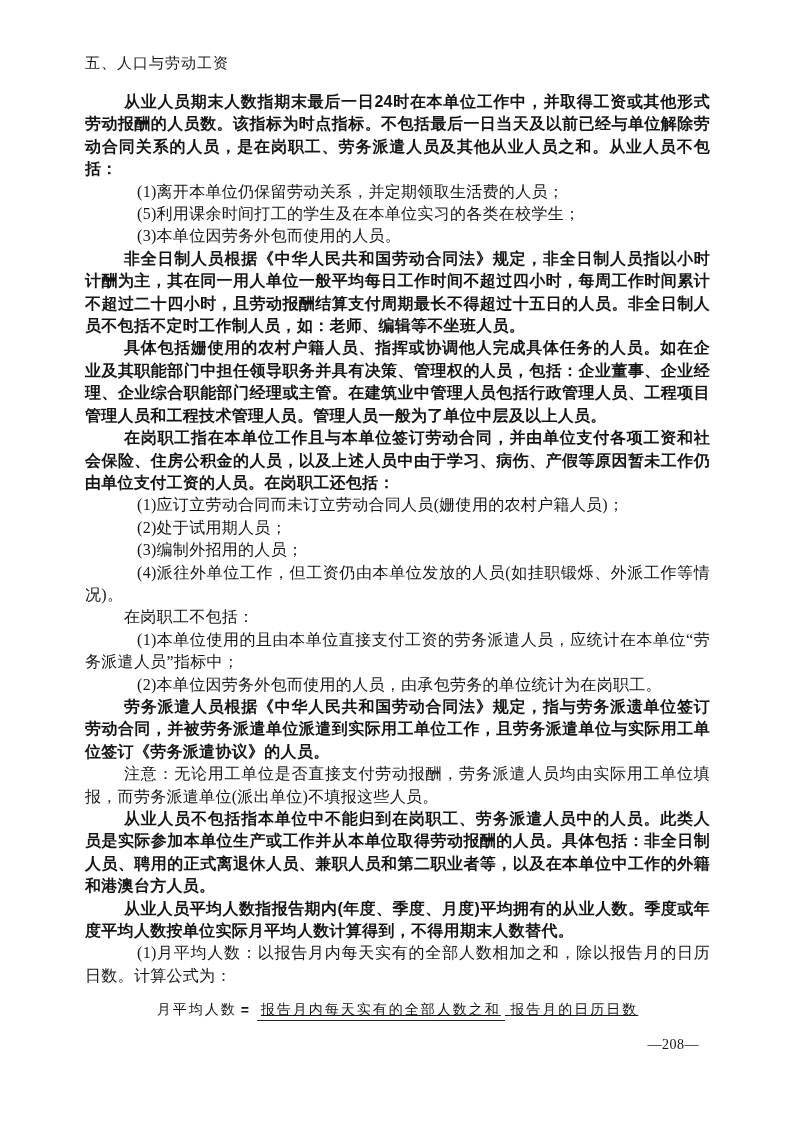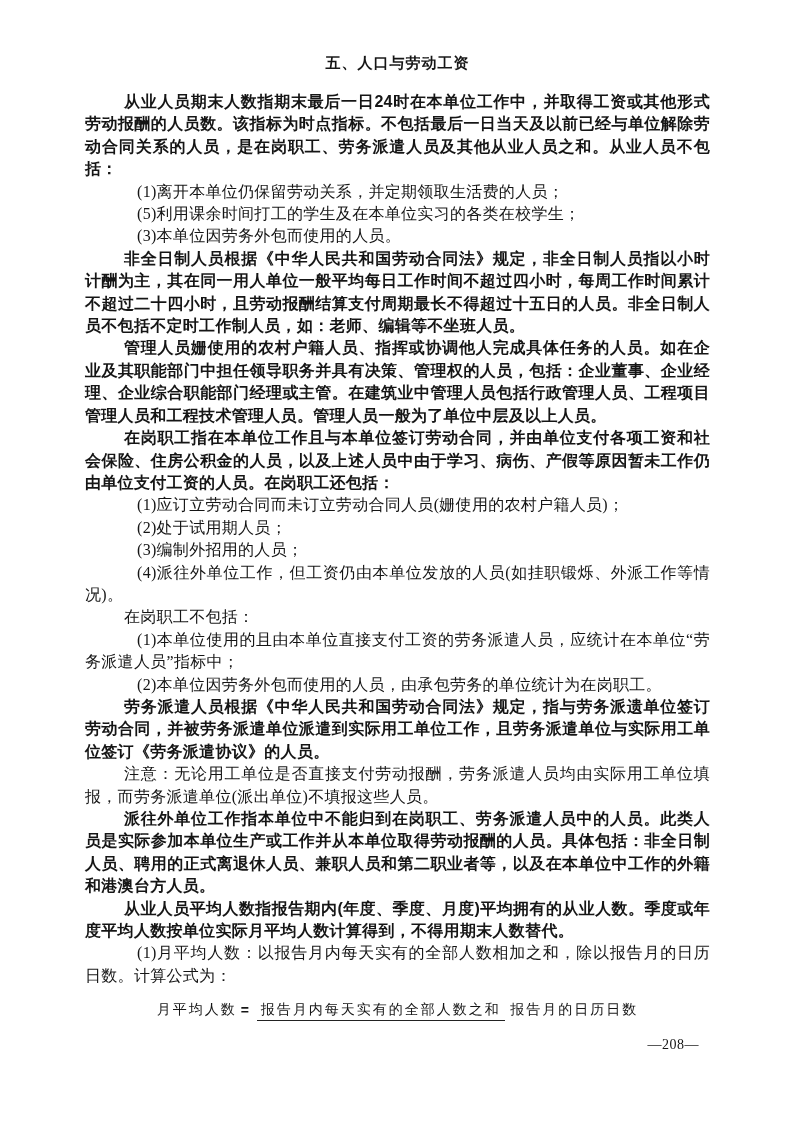--- a/index.html
+++ b/index.html
@@ -7,23 +7,23 @@
     width: 793px; height: 1122px;
     background: #ffffff;
     color: #151515;
     font-family: "Liberation Serif", "DejaVu Serif", serif;
     position: relative;
     overflow: hidden;
   }
   .page-header {
     position: absolute;
     top: 54px; left: 85px; width: 625px;
-    text-align: center;
+    text-align: left;
     font-family: "Liberation Sans", "DejaVu Sans", sans-serif;
-    font-weight: 700;
+    font-weight: 400;
     font-size: 15px;
     letter-spacing: 1px;
   }
   main.doc {
     position: absolute;
     top: 91px; left: 85px; width: 625px;
   }
   .para {
     margin: 0;
     font-size: 16px;
@@ -49,20 +49,21 @@
   .formula-lhs { white-space: nowrap; }
   .formula-eq {
     font-weight: 700;
     margin: 0 6px 0 4px;
     font-family: "Liberation Sans", "DejaVu Sans", sans-serif;
   }
   .fraction {
     display: inline-block;
     text-align: left;
     vertical-align: middle;
+    text-decoration: underline;
   }
   .fraction .num {
     padding: 0 4px 3px 4px;
     border-bottom: 1.5px solid #222;
   }
   .fraction .den { padding-top: 3px; }
   .page-number {
     position: absolute;
     top: 1037px;
     right: 94px;
@@ -75,32 +76,32 @@
 
 <header class="page-header">五、人口与劳动工资</header>
 
 <main class="doc">
   <div id="paragraph-host">
       <p class="para term"><b class="term">从业人员期末人数</b><span>指期末最后一日24时在本单位工作中，并取得工资或其他形式劳动报酬的人员数。该指标为时点指标。不包括最后一日当天及以前已经与单位解除劳动合同关系的人员，是在岗职工、劳务派遣人员及其他从业人员之和。从业人员不包括：</span></p>
       <p class="para list"><span>(1)离开本单位仍保留劳动关系，并定期领取生活费的人员；</span></p>
       <p class="para list"><span>(5)利用课余时间打工的学生及在本单位实习的各类在校学生；</span></p>
       <p class="para list"><span>(3)本单位因劳务外包而使用的人员。</span></p>
       <p class="para term"><b class="term">非全日制人员</b><span>根据《中华人民共和国劳动合同法》规定，非全日制人员指以小时计酬为主，其在同一用人单位一般平均每日工作时间不超过四小时，每周工作时间累计不超过二十四小时，且劳动报酬结算支付周期最长不得超过十五日的人员。非全日制人员不包括不定时工作制人员，如：老师、编辑等不坐班人员。</span></p>
-      <p class="para term"><b class="term">管理人员</b><span>姗使用的农村户籍人员、指挥或协调他人完成具体任务的人员。如在企业及其职能部门中担任领导职务并具有决策、管理权的人员，包括：企业董事、企业经理、企业综合职能部门经理或主管。在建筑业中管理人员包括行政管理人员、工程项目管理人员和工程技术管理人员。管理人员一般为了单位中层及以上人员。</span></p>
+      <p class="para term"><b class="term">具体包括</b><span>姗使用的农村户籍人员、指挥或协调他人完成具体任务的人员。如在企业及其职能部门中担任领导职务并具有决策、管理权的人员，包括：企业董事、企业经理、企业综合职能部门经理或主管。在建筑业中管理人员包括行政管理人员、工程项目管理人员和工程技术管理人员。管理人员一般为了单位中层及以上人员。</span></p>
       <p class="para term"><b class="term">在岗职工</b><span>指在本单位工作且与本单位签订劳动合同，并由单位支付各项工资和社会保险、住房公积金的人员，以及上述人员中由于学习、病伤、产假等原因暂未工作仍由单位支付工资的人员。在岗职工还包括：</span></p>
       <p class="para list"><span>(1)应订立劳动合同而未订立劳动合同人员(姗使用的农村户籍人员)；</span></p>
       <p class="para list"><span>(2)处于试用期人员；</span></p>
       <p class="para list"><span>(3)编制外招用的人员；</span></p>
       <p class="para list"><span>(4)派往外单位工作，但工资仍由本单位发放的人员(如挂职锻烁、外派工作等情况)。</span></p>
       <p class="para plain"><span>在岗职工不包括：</span></p>
       <p class="para list"><span>(1)本单位使用的且由本单位直接支付工资的劳务派遣人员，应统计在本单位“劳务派遣人员”指标中；</span></p>
       <p class="para list"><span>(2)本单位因劳务外包而使用的人员，由承包劳务的单位统计为在岗职工。</span></p>
       <p class="para term"><b class="term">劳务派遣人员</b><span>根据《中华人民共和国劳动合同法》规定，指与劳务派遗单位签订劳动合同，并被劳务派遣单位派遣到实际用工单位工作，且劳务派遣单位与实际用工单位签订《劳务派遣协议》的人员。</span></p>
       <p class="para plain"><span>注意：无论用工单位是否直接支付劳动报酬，劳务派遣人员均由实际用工单位填报，而劳务派遣单位(派出单位)不填报这些人员。</span></p>
-      <p class="para term"><b class="term">派往外单位工作</b><span>指本单位中不能归到在岗职工、劳务派遣人员中的人员。此类人员是实际参加本单位生产或工作并从本单位取得劳动报酬的人员。具体包括：非全日制人员、聘用的正式离退休人员、兼职人员和第二职业者等，以及在本单位中工作的外籍和港澳台方人员。</span></p>
+      <p class="para term"><b class="term">从业人员不包括</b><span>指本单位中不能归到在岗职工、劳务派遣人员中的人员。此类人员是实际参加本单位生产或工作并从本单位取得劳动报酬的人员。具体包括：非全日制人员、聘用的正式离退休人员、兼职人员和第二职业者等，以及在本单位中工作的外籍和港澳台方人员。</span></p>
       <p class="para term"><b class="term">从业人员平均人数</b><span>指报告期内(年度、季度、月度)平均拥有的从业人数。季度或年度平均人数按单位实际月平均人数计算得到，不得用期末人数替代。</span></p>
       <p class="para list"><span>(1)月平均人数：以报告月内每天实有的全部人数相加之和，除以报告月的日历日数。计算公式为：</span></p>
     </div>
 
   <div class="formula-row">
     <span class="formula-lhs">月平均人数</span>
     <span class="formula-eq">=</span>
     <span class="fraction">
       <span class="num">报告月内每天实有的全部人数之和</span>
       <span class="den">报告月的日历日数</span>

